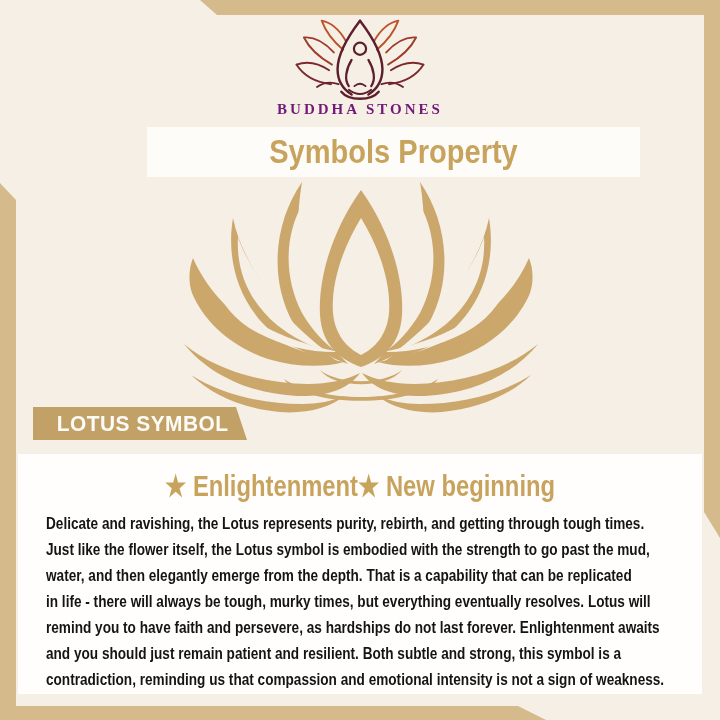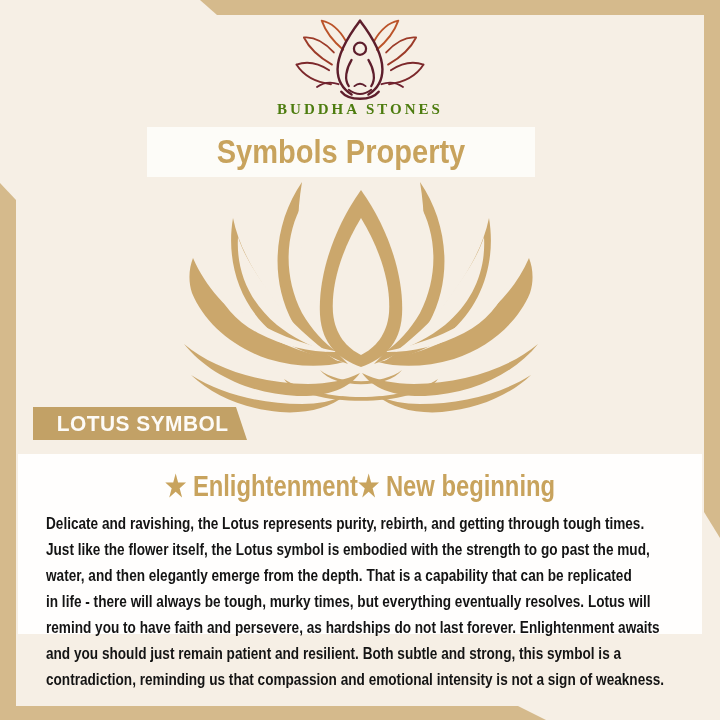--- a/index.html
+++ b/index.html
@@ -14,41 +14,41 @@
              clip-path:polygon(0 0,100% 0,100% 100%,0 512px);}
   .strip-left{left:0;top:183px;width:16px;height:537px;
              clip-path:polygon(0 0,100% 17px,100% 100%,0 100%);}
   .strip-bottom{left:0;bottom:0;width:546px;height:14px;
              clip-path:polygon(0 0,518px 0,100% 100%,0 100%);}
 
   
   .logo-box{position:absolute;left:283px;top:16px;width:154px;height:86px;}
   .brand{position:absolute;left:0;top:101px;width:720px;text-align:center;
          font-family:"Liberation Serif",serif;font-size:15px;letter-spacing:3px;
-         color:#4d7c0f;font-weight:600;}
+         color:#701a75;font-weight:600;}
 
   
-  .title-band{position:absolute;left:147px;top:127px;width:388px;height:50px;
+  .title-band{position:absolute;left:147px;top:127px;width:493px;height:50px;
               background:#fdfcf8;}
   .title-band .txt{display:block;width:100%;line-height:50px;text-align:center;
               font-size:33px;font-weight:bold;color:#c8a35d;
               transform:scaleX(.88);transform-origin:50% 50%;white-space:nowrap;}
 
   
   .lotus-box{position:absolute;left:181px;top:176px;width:360px;height:240px;}
 
   
   .section-banner{position:absolute;left:33px;top:407px;width:214px;height:33px;
               background:#c2a166;clip-path:polygon(0 0,calc(100% - 11px) 0,100% 100%,0 100%);}
   .section-banner .txt{display:block;line-height:33px;padding-left:25px;color:#fdfbf7;
               font-size:22px;font-weight:600;letter-spacing:.5px;white-space:nowrap;
               transform:scaleX(.95);transform-origin:0 50%;}
 
   
-  .card{position:absolute;left:18px;top:454px;width:684px;height:180px;
+  .card{position:absolute;left:18px;top:454px;width:684px;height:240px;
         background:#fffefd;}
   .card-heading{margin-top:14px;width:100%;text-align:center;font-size:29px;
         font-weight:bold;color:#c8a35d;line-height:36px;white-space:nowrap;
         transform:scaleX(.82);transform-origin:50% 50%;}
   .para{margin-top:7px;padding-left:28px;}
   .para .line{font-size:17px;font-weight:bold;color:#141414;line-height:26px;
         white-space:nowrap;transform:scaleX(.8);transform-origin:0 50%;
         letter-spacing:0;}
 </style>
 </head>

